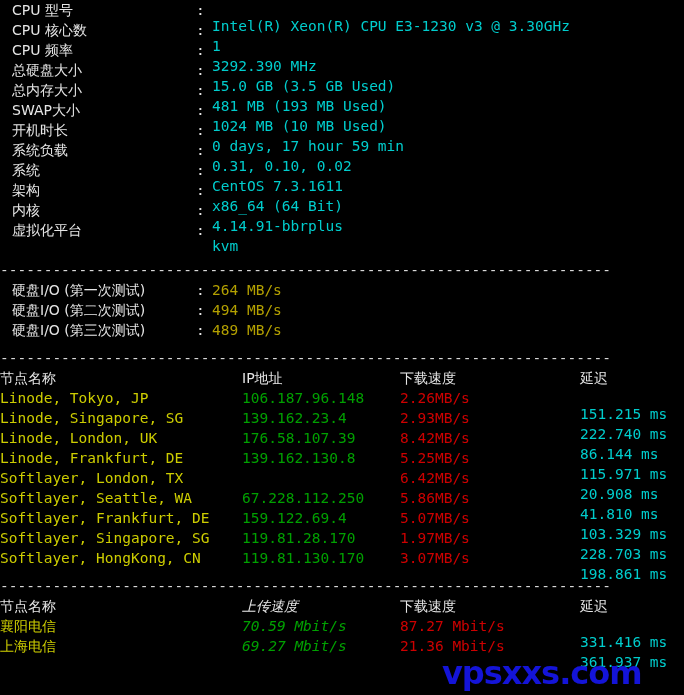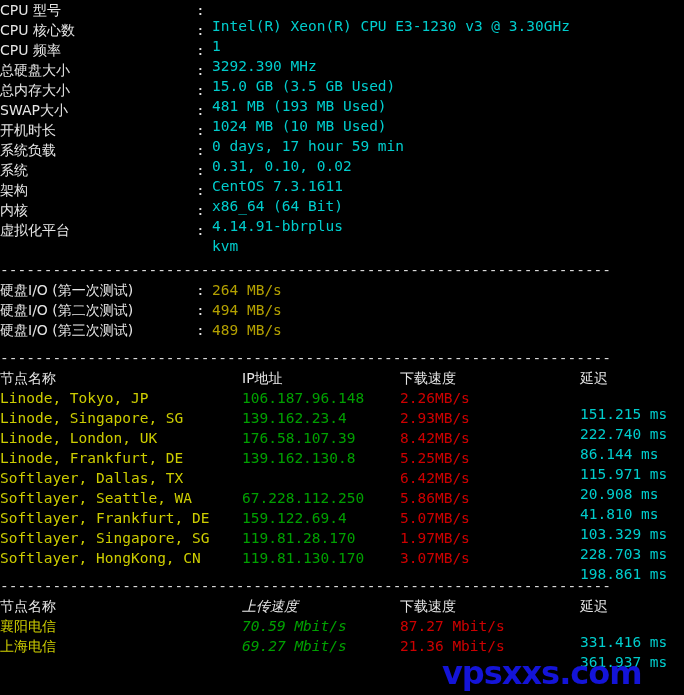--- a/index.html
+++ b/index.html
@@ -57,21 +57,21 @@
     overflow: hidden;
     color: #d8d8d8;
     font-size: 14.5px;
     letter-spacing: 0px;
   }
 
   .spacer { height: 20px; }
   .spacer-sm { height: 8px; }
 
   
-  .info-label { left: 0px; }
+  .info-label { left: 12px; }
   .info-colon { left: 196px; }
   .info-value { left: 212px; }
 
   
   .n-name { left: 0px; }
   .n-ip   { left: 242px; }
   .n-dl   { left: 400px; }
   .n-lat  { left: 580px; }
 
   
@@ -213,21 +213,21 @@
       <span class="col n-dl c-red">8.42MB/s</span>
       <span class="col n-lat c-cyan">86.144 ms</span>
     </div>
     <div class="line">
       <span class="col n-name c-yellow">Linode, Frankfurt, DE</span>
       <span class="col n-ip c-green">139.162.130.8</span>
       <span class="col n-dl c-red">5.25MB/s</span>
       <span class="col n-lat c-cyan">115.971 ms</span>
     </div>
     <div class="line">
-      <span class="col n-name c-yellow">Softlayer, Dallas, TX</span>
+      <span class="col n-name c-yellow">Softlayer, London, TX</span>
       <span class="col n-dl c-red">6.42MB/s</span>
       <span class="col n-lat c-cyan">20.908 ms</span>
     </div>
     <div class="line">
       <span class="col n-name c-yellow">Softlayer, Seattle, WA</span>
       <span class="col n-ip c-green">67.228.112.250</span>
       <span class="col n-dl c-red">5.86MB/s</span>
       <span class="col n-lat c-cyan">41.810 ms</span>
     </div>
     <div class="line">

